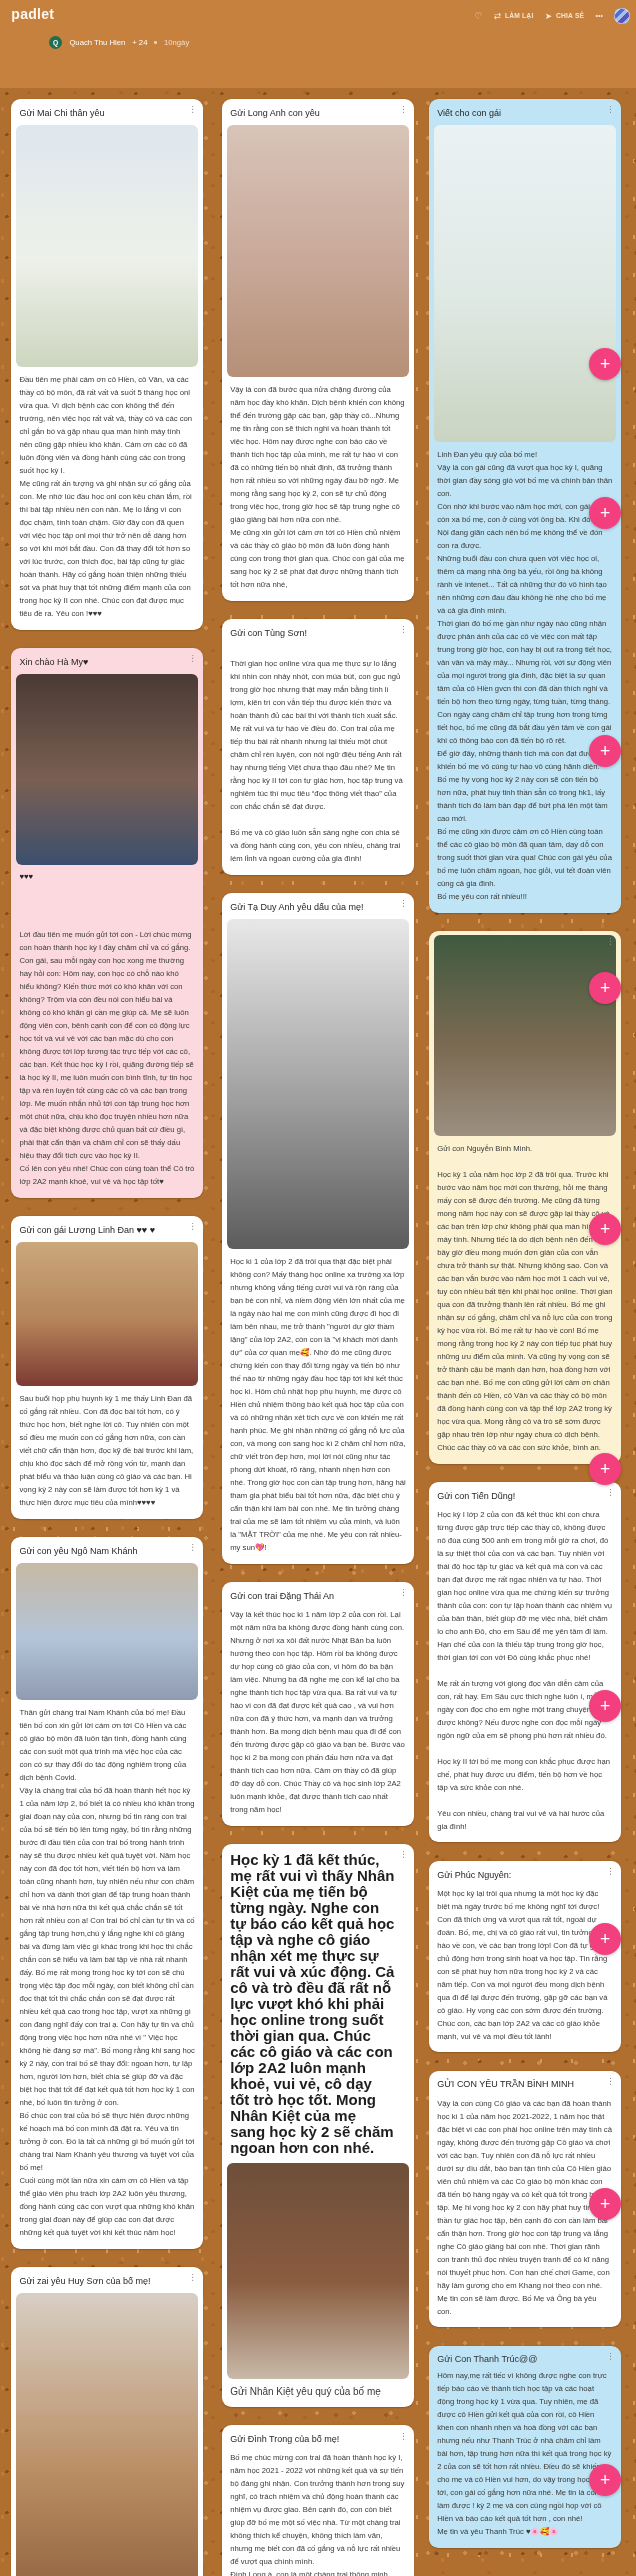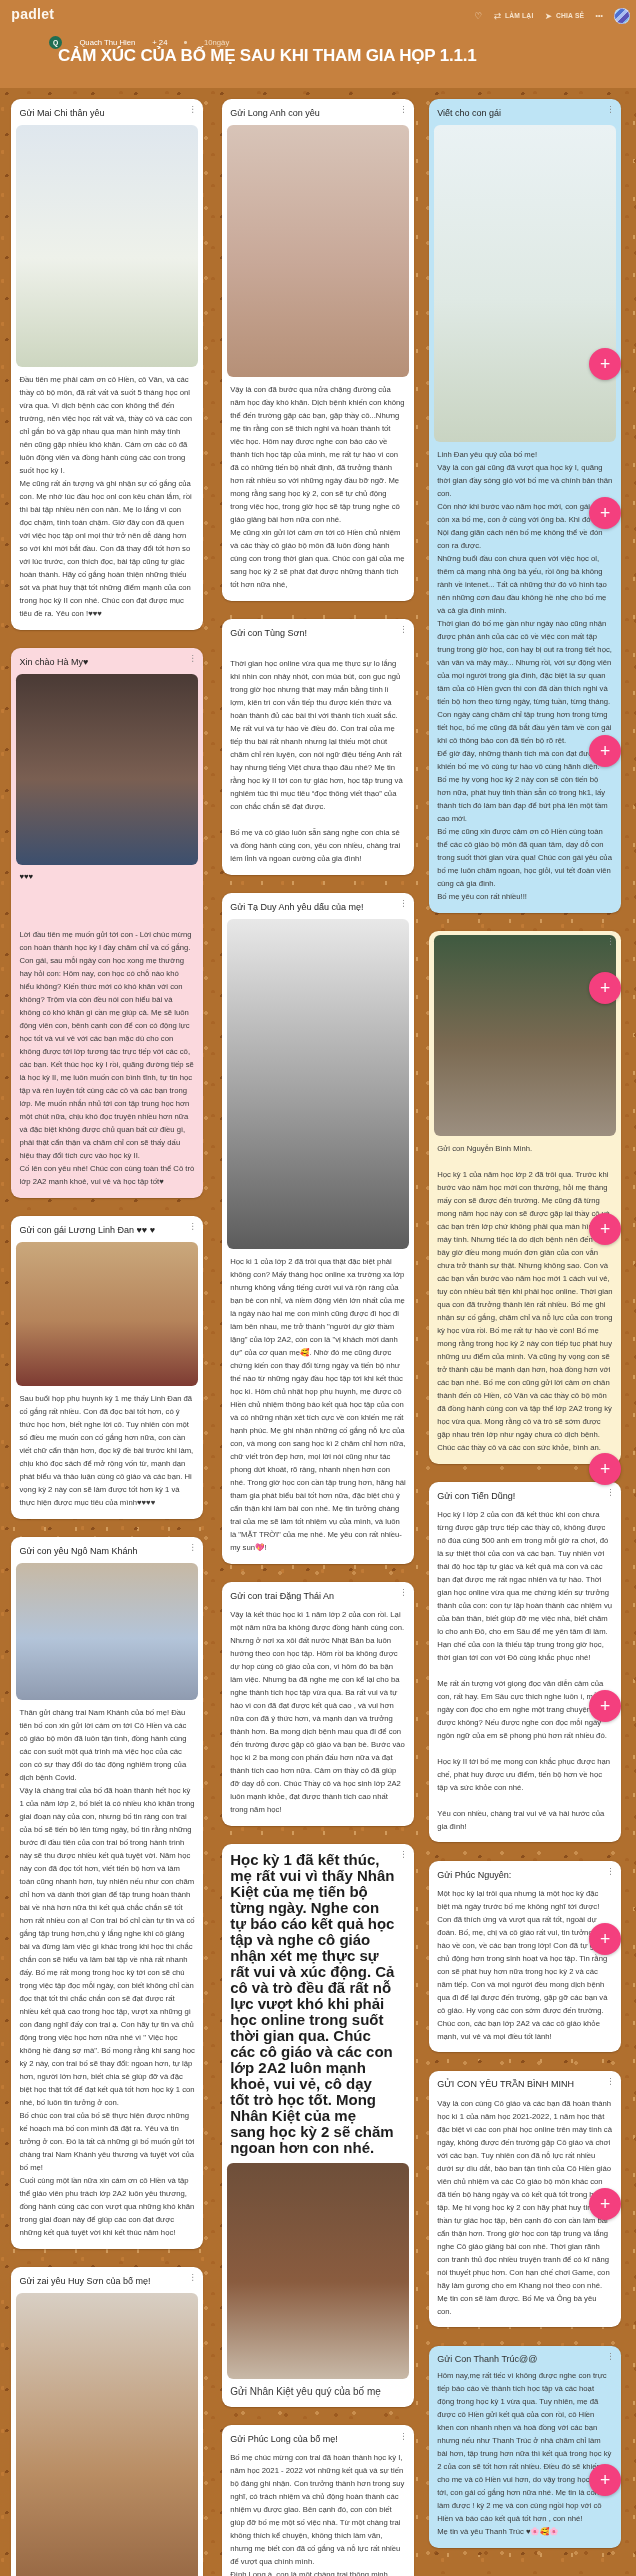--- a/index.html
+++ b/index.html
@@ -13,21 +13,21 @@
     position:absolute;left:0;top:0;width:637px;height:88px;
     background:#c6813f;z-index:3;
   }
   .logo{position:absolute;left:11.3px;top:6.2px;color:#fdf7ef;font-size:14px;font-weight:bold;letter-spacing:0.3px;text-align:center;}
   .topbar{position:absolute;right:7.2px;top:8.2px;display:flex;align-items:center;gap:11.3px;color:#f7e4cd;font-size:6.7px;font-weight:bold;letter-spacing:0.2px;}
   .topbar .tbtn{display:flex;align-items:center;gap:3.6px;cursor:pointer;}
   .topbar .glyph{font-size:8.8px;font-weight:normal;}
   .avatar-user{width:13.4px;height:13.4px;border-radius:50%;
     background:linear-gradient(135deg,#8fc0ef 0 18%,#4d6fd1 18% 38%,#a9bdf0 38% 56%,#5a53b8 56% 76%,#7fb3ea 76%);
     border:0.5px solid rgba(255,255,255,.5);}
-  .authorline{position:absolute;left:49px;top:36px;display:flex;align-items:center;gap:17px;color:#fff;font-size:7.7px;}
+  .authorline{position:absolute;left:49px;top:36px;display:flex;align-items:center;gap:7px;color:#fff;font-size:7.7px;}
   .avatar-q{width:13.4px;height:13.4px;border-radius:50%;background:#1e6e52;color:#fff;
     display:flex;align-items:center;justify-content:center;font-size:6.7px;font-weight:bold;}
   .authorline .muted{color:#f3ddc2;}
   .authorline .dot{width:2.6px;height:2.6px;border-radius:50%;background:#ecd2b2;}
   .board-title{position:absolute;left:58px;top:46px;width:556px;color:#fff;
     font-size:17px;font-weight:bold;letter-spacing:-0.2px;white-space:nowrap;}
   
   .board{
     position:absolute;left:0;top:88px;width:637px;height:3869px;z-index:1;
     background-color:#b06f2e;
@@ -85,21 +85,20 @@
     <span class="tbtn">•••</span>
     <span class="avatar-user"></span>
   </div>
   <div class="authorline">
     <span class="avatar-q">Q</span>
     <span>Quach Thu Hien</span>
     <span>+ 24</span>
     <span class="dot"></span>
     <span class="muted">10ngày</span>
   </div>
-  <div class="board-title">CẢM XÚC CỦA BỐ MẸ SAU KHI THAM GIA HỌP 1.1.1</div>
 </div>
 
 <div class="board"></div>
 
 <div class="col col1" id="col0">
     <div class="card v-white">
       <span class="card-menu">⋮</span>
       <div class="card-title">Gửi Mai Chi thân yêu</div>
       <div class="photo" title="girl in pink dress holding daisies in flower field" style="height: 242px; background: linear-gradient(rgb(223, 231, 238), rgb(238, 241, 234) 55%, rgb(205, 214, 192));"></div>
       <div class="card-body">Đầu tiên mẹ phải cám ơn cô Hiền, cô Vân, và các thầy cô bộ môn, đã rất vất vả suốt 5 tháng học onl vừa qua. Vì dịch bệnh các con không thể đến trường, nên việc học rất vất vả, thầy cô và các con chỉ gắn bó và gặp nhau qua màn hình máy tính nên cũng gặp nhiều khó khăn. Cám ơn các cô đã luôn động viên và đồng hành cùng các con trong suốt học kỳ I.
@@ -162,21 +161,21 @@
       <div class="card-body">Vậy là kết thúc học kì 1 năm lớp 2 của con rồi. Lại một năm nữa ba không được đồng hành cùng con. Nhưng ở nơi xa xôi đất nước Nhật Bản ba luôn hướng theo con học tập. Hôm rồi ba không được dự họp cùng cô giáo của con, vì hôm đó ba bận làm việc. Nhưng ba đã nghe mẹ con kể lại cho ba nghe thành tích học tập vừa qua. Ba rất vui và tự hào vì con đã đạt được kết quả cao , và vui hơn nữa con đã ý thức hơn, và mạnh dạn và trưởng thành hơn. Ba mong dịch bệnh mau qua đi để con đến trường được gặp cô giáo và bạn bè. Bước vào học kì 2 ba mong con phấn đấu hơn nữa và đạt thành tích cao hơn nữa. Cảm ơn thầy cô đã giúp đỡ dạy dỗ con. Chúc Thầy cô và học sinh lớp 2A2 luôn mạnh khỏe, đạt được thành tích cao nhất trong năm học!</div>
     </div>
     <div class="card v-white">
       <span class="card-menu">⋮</span>
       <div class="bigtext">Học kỳ 1 đã kết thúc, mẹ rất vui vì thấy Nhân Kiệt của mẹ tiến bộ từng ngày. Nghe con tự báo cáo kết quả học tập và nghe cô giáo nhận xét mẹ thực sự rất vui và xúc động. Cả cô và trò đều đã rất nỗ lực vượt khó khi phải học online trong suốt thời gian qua. Chúc các cô giáo và các con lớp 2A2 luôn mạnh khoẻ, vui vẻ, cô dạy tốt trò học tốt. Mong Nhân Kiệt của mẹ sang học kỳ 2 sẽ chăm ngoan hơn con nhé.</div>
       <div class="photo" title="boy in red sweater with birthday cake, apples and wine bottle" style="height: 216px; background: linear-gradient(rgb(110, 79, 58), rgb(138, 92, 63) 55%, rgb(200, 185, 168));"></div>
       <div class="caption">Gửi Nhân Kiệt yêu quý của bố mẹ</div>
     </div>
     <div class="card v-white">
       <span class="card-menu">⋮</span>
-      <div class="card-title">Gửi Phúc Long của bố mẹ!</div>
+      <div class="card-title">Gửi Đình Trong của bố mẹ!</div>
       <div class="card-body">  Bố mẹ chúc  mừng con trai đã hoàn thành học kỳ I, năm học 2021 - 2022 với những kết quả và sự tiến bộ đáng ghi nhận. Con trưởng thành hơn trong suy nghĩ, có trách nhiệm và chủ động hoàn thành các nhiệm vụ được giao. Bên cạnh đó, con còn biết giúp đỡ bố mẹ một số việc nhà. Từ một chàng trai không thích kể chuyện, không thích làm văn, nhưng mẹ biết con đã cố gắng và nỗ lực rất nhiều để vượt qua chính mình.
   Đình Long à, con là một chàng trai thông minh, nhanh nhẹn và sống tình cảm. Bố mẹ rất tự hào về con.
   Nếu con tập trung hơn, cẩn thận hơn và chăm chỉ đọc sách mỗi ngày thì mẹ tin con sẽ đạt được kết quả cao hơn nữa.
   Hãy học hỏi và rèn luyện mỗi ngày con nhé. Bố mẹ yêu con và sẽ đồng hành cùng con trên chặng đường dài phía trước.
 Bố Thư, mẹ An</div>
     </div>
   </div>
 <div class="col col3" id="col2">
     <div class="card v-blue">
       <span class="card-menu">⋮</span>

